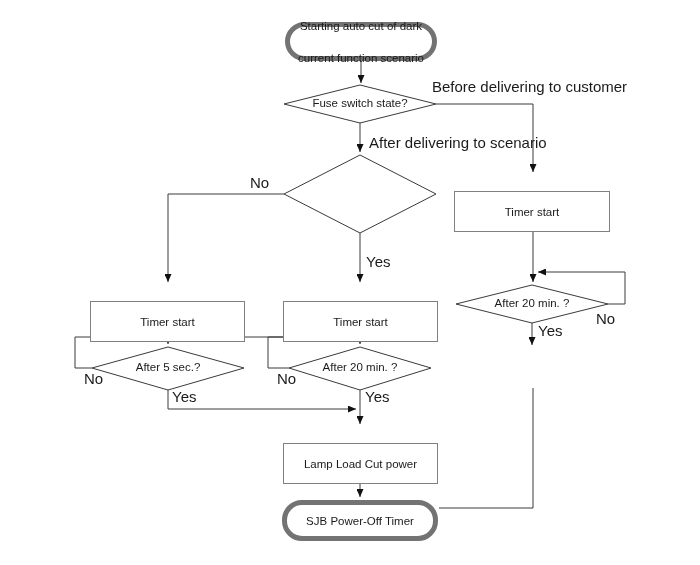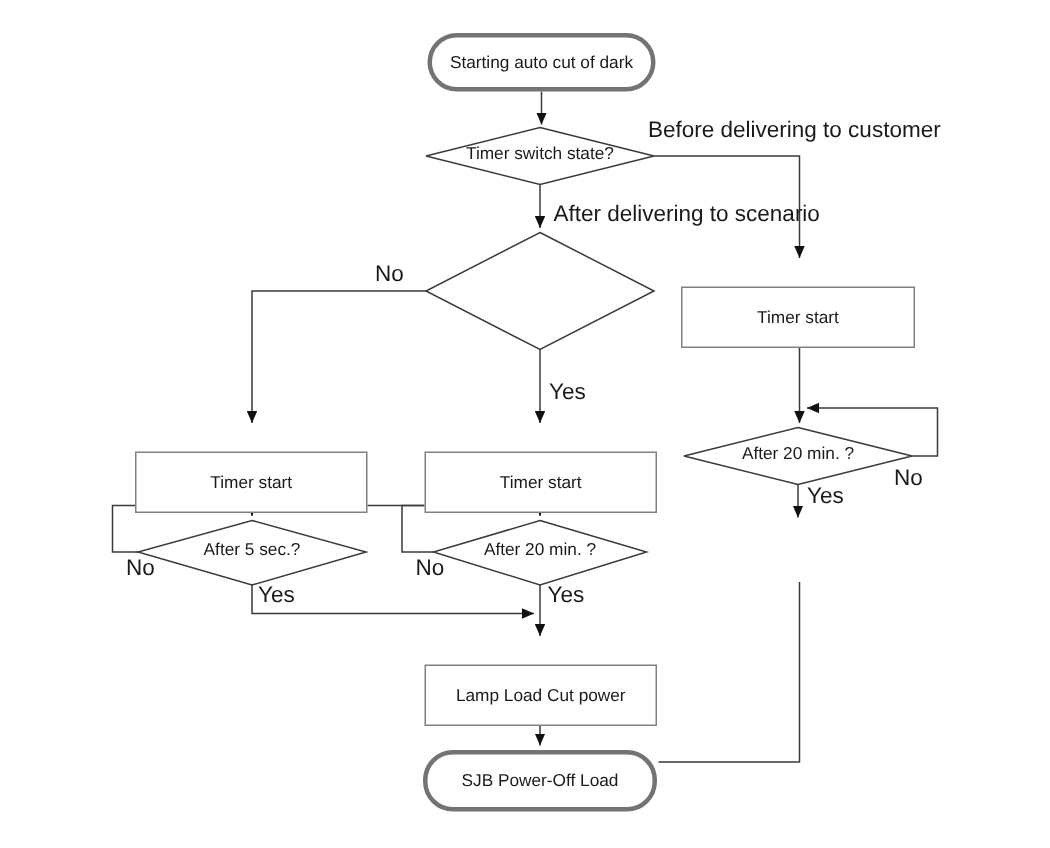--- a/index.html
+++ b/index.html
@@ -6,21 +6,21 @@
   #canvas{
     position:relative;width:700px;height:565px;background:#ffffff;overflow:hidden;
     font-family:"Liberation Sans",sans-serif;color:#1a1a1a;
   }
   #wires{position:absolute;left:0;top:0;width:700px;height:565px;}
   .node{
     position:absolute;display:flex;flex-direction:column;align-items:center;justify-content:center;
     text-align:center;font-size:11.5px;line-height:14px;background:#ffffff;box-sizing:border-box;
   }
   .rect{border:1px solid #808080;margin-top:16px;}
-  .stadium{border:3px solid #737373;border-radius:20px;gap:18px;}
+  .stadium{border:5px solid #737373;border-radius:20px;gap:18px;}
   .dlabel{
     position:absolute;display:flex;flex-direction:column;align-items:center;justify-content:center;
     text-align:center;font-size:11.5px;line-height:13px;white-space:nowrap;
   }
   .elabel{position:absolute;font-size:15px;line-height:13px;white-space:nowrap;}
 </style>
 </head>
 <body>
 
 <div id="canvas">
@@ -53,44 +53,45 @@
       <polygon points="360,85 436,104 360,123 284,104"></polygon>
       <polygon points="360,155 436,194 360,233 284,194"></polygon>
       <polygon points="168,347 244,368 168,390 92,368"></polygon>
       <polygon points="360,347 431,368 360,390 289,368"></polygon>
       <polygon points="532,285 608,304 532,323 456,304"></polygon>
     </g>
   </svg>
 
   <div class="node stadium" style="left:285px;top:22px;width:152px;height:39px;">
     <div>Starting auto cut of dark</div>
+    <div>current function scenario</div>
   </div>
 
   <div class="node rect" style="left:454px;top:175px;width:156px;height:41px;">
     <div>Timer start</div>
   </div>
 
   <div class="node rect" style="left:90px;top:285px;width:155px;height:41px;">
     <div>Timer start</div>
   </div>
 
   <div class="node rect" style="left:283px;top:285px;width:155px;height:41px;">
     <div>Timer start</div>
   </div>
 
 
   <div class="node rect" style="left:283px;top:427px;width:155px;height:41px;text-align:center;">
     <div>Lamp Load Cut power</div>
   </div>
 
   <div class="node stadium" style="left:282px;top:500px;width:156px;height:41px;">
-    <div>SJB Power-Off Load</div>
+    <div>SJB Power-Off Timer</div>
   </div>
 
-  <div class="dlabel" style="left:286px;top:97px;width:148px;">Timer switch state?</div>
+  <div class="dlabel" style="left:286px;top:97px;width:148px;">Fuse switch state?</div>
 
 
   <div class="dlabel" style="left:93px;top:361px;width:150px;">After 5 sec.?</div>
 
   <div class="dlabel" style="left:285px;top:361px;width:150px;">After 20 min. ?</div>
 
   <div class="dlabel" style="left:457px;top:297px;width:150px;">After 20 min. ?</div>
 
   <div class="elabel" style="left:432px;top:80px;">Before delivering to customer</div>
   <div class="elabel" style="left:369px;top:136px;">After delivering to scenario</div>

